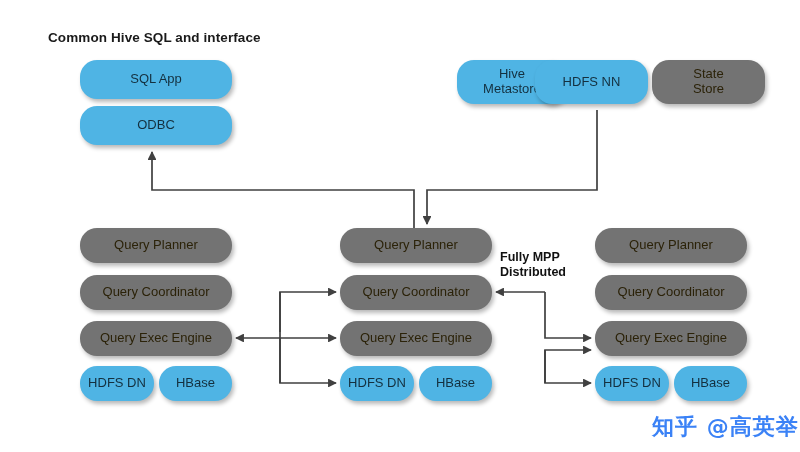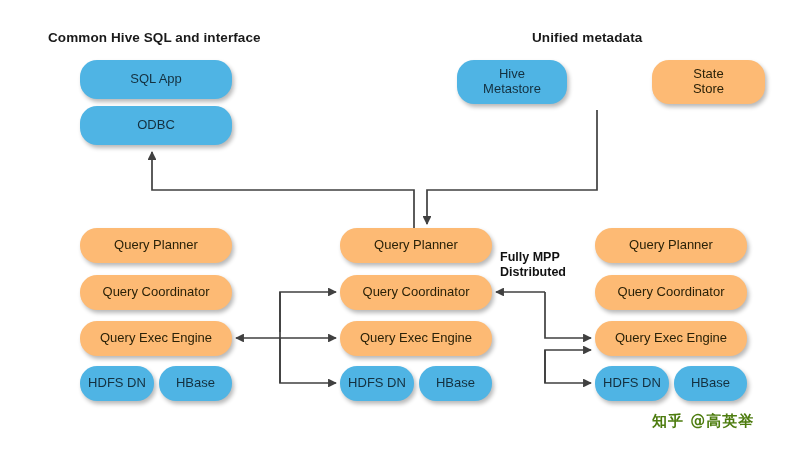--- a/index.html
+++ b/index.html
@@ -27,61 +27,61 @@
     align-items:center;
     justify-content:center;
     text-align:center;
     font-size:13px;
     color:#1c2b36;
     line-height:1.12;
     box-shadow:2px 3px 4px rgba(0,0,0,0.28);
     box-sizing:border-box;
     padding:0 3px;
   }
-  .orange{background:#fdba74;color:#2b2208;}
+  .orange{background:#737373;color:#2b2208;}
   .blue{background:#4fb4e4;color:#14303f;}
 
   .edge-label{
     position:absolute;
     font-size:12.5px;
     font-weight:700;
     color:#111111;
     text-align:left;
     line-height:1.18;
     white-space:pre-line;
   }
 
   .watermark{
     position:absolute;
-    font-size:15px;
+    font-size:22px;
     font-weight:700;
-    color:#4d7c0f;
+    color:#3b82f6;
     letter-spacing:1px;
     white-space:nowrap;
     font-family:"DejaVu Sans",sans-serif;
   }
 
   svg.wires{position:absolute;left:0;top:0;width:800px;height:452px;pointer-events:none;}
 </style>
 </head>
 <body>
 
 <div id="canvas">
 
   <div class="section-title" style="left:48px;top:30px;">Common Hive SQL and interface</div>
 
-  <div class="section-title" style="left:532px;top:30px;">Unified metadata</div>
 
   <div class="node-box blue" style="left:80px;top:60px;width:152px;height:39px;">SQL App</div>
 
   <div class="node-box blue" style="left:80px;top:106px;width:152px;height:39px;">ODBC</div>
 
   <div class="node-box blue" style="left: 420px; top: 60px; width: 110px; height: 44px; white-space: pre-line; margin-left: 37px;" style2="">Hive
 Metastore</div>
 
+  <div class="node-box blue" style="left:535px;top:60px;width:113px;height:44px;">HDFS NN</div>
 
   <div class="node-box orange" style="left: 652px; top: 60px; width: 113px; height: 44px; white-space: pre-line;">State
 Store</div>
 
   <div class="node-box orange" style="left:80px;top:228px;width:152px;height:35px;">Query Planner</div>
   <div class="node-box orange" style="left:80px;top:275px;width:152px;height:35px;">Query Coordinator</div>
   <div class="node-box orange" style="left:80px;top:321px;width:152px;height:35px;">Query Exec Engine</div>
   <div class="node-box blue" style="left:80px;top:366px;width:74px;height:35px;">HDFS DN</div>
   <div class="node-box blue" style="left:159px;top:366px;width:73px;height:35px;">HBase</div>
 

